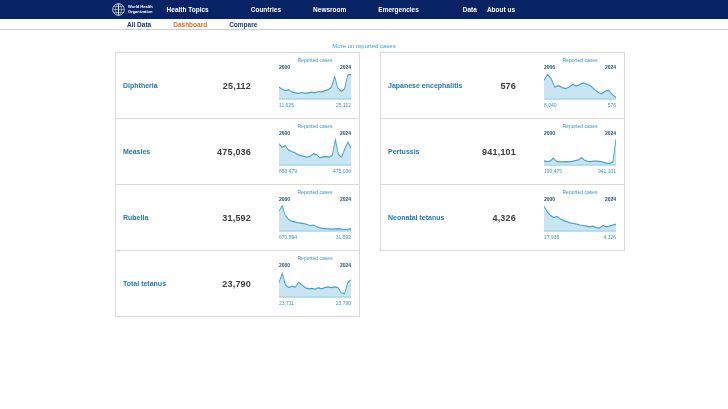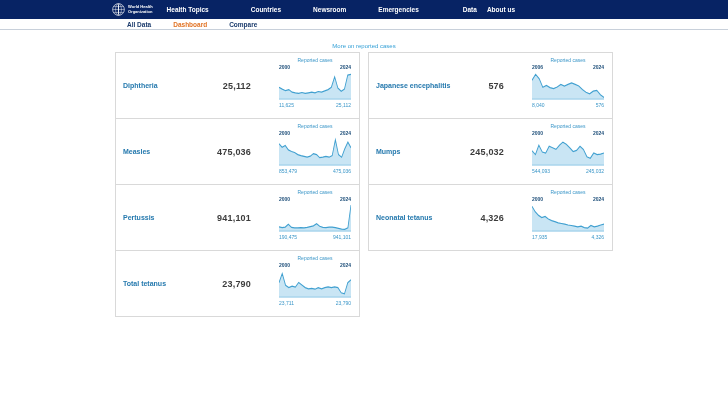--- a/index.html
+++ b/index.html
@@ -17,21 +17,21 @@
   
   .subnav { background: #ffffff; height: 11px; border-bottom: 1px solid #c8d0da; display: flex; align-items: center; padding-left: 127px; gap: 22px; }
   .subnav-item { font-size: 6.5px; font-weight: bold; color: #1a3a6b; cursor: pointer; }
   .subnav-item.active { color: #e17324; }
 
   
   .more-link-row { text-align: center; margin-top: 4px; height: 8px; }
   .more-link { font-size: 6px; color: #35a0d6; text-decoration: none; cursor: pointer; }
 
   
-  .grid { width: 498px; margin: 11px auto 0 auto; display: grid; grid-template-columns: 245px 245px; column-gap: 8px; }
+  .grid { width: 498px; margin: 11px auto 0 auto; display: grid; grid-template-columns: 245px 245px; column-gap: 20px; }
   .card { border: 1px solid #d9d9d9; height: 67px; margin-top: -1px; background: #ffffff;
     display: flex; align-items: center; position: relative; }
   .card-title { position: absolute; left: 7px; top: 50%; transform: translateY(-50%);
     font-size: 7px; font-weight: bold; color: #2579ae; max-width: 90px; line-height: 8px; }
   .card-value { position: absolute; left: 70px; width: 65px; text-align: right; top: 50%; transform: translateY(-50%);
     font-size: 9px; font-weight: bold; color: #3c3c3c; letter-spacing: 0.2px; }
   .chart { position: absolute; right: 8px; top: 4px; width: 72px; }
   .chart-title { text-align: center; font-size: 5px; color: #3a96c8; height: 7px; }
   .chart-years { display: flex; justify-content: space-between; font-size: 5px; font-weight: bold; color: #1d4e79; height: 7px; }
   .chart svg { display: block; width: 72px; height: 30px; }
@@ -130,60 +130,60 @@
           <polyline points="0.0,6.7 4.3,10.3 8.7,8.5 13.0,12.9 17.4,14.5 21.7,15.5 26.1,17.6 30.4,18.6 34.8,19.4 39.1,20.2 43.5,19.2 47.8,16.6 52.2,17.6 56.5,20.7 60.9,20.2 65.2,19.4 69.6,20.2 73.9,18.6 78.3,2.8 82.6,17.6 87.0,20.2 91.3,11.9 95.7,5.1 100.0,10.8" fill="none" stroke="#41a0d0" stroke-width="1.2"></polyline>
           <line x1="0" y1="28" x2="100" y2="28" stroke="#a8d4ec" stroke-width="1.6"></line>
         </svg>
         <div class="chart-values">
           <span>853,479</span>
           <span>475,036</span>
         </div>
       </div>
     </div>
     <div class="card">
-      <div class="card-title">Mumps</div>
-      <div class="card-value">245,032</div>
-      <div class="chart">
-        <div class="chart-title">Reported cases</div>
-        <div class="chart-years">
-          <span>2000</span>
-          <span>2024</span>
-        </div>
-        <svg viewBox="0 0 100 30" preserveAspectRatio="none">
-          <polygon points="0,28 0.0,13.7 4.8,17.6 9.5,8.2 14.3,15.0 19.0,16.0 23.8,9.3 28.6,10.8 33.3,12.4 38.1,8.2 42.9,5.1 47.6,7.2 52.4,10.8 57.1,14.5 61.9,13.4 66.7,9.3 71.4,12.4 76.2,19.7 81.0,21.2 85.7,16.0 90.5,17.6 95.2,17.1 100.0,16.0 100,28" fill="#c9e5f4"></polygon>
-          <polyline points="0.0,13.7 4.8,17.6 9.5,8.2 14.3,15.0 19.0,16.0 23.8,9.3 28.6,10.8 33.3,12.4 38.1,8.2 42.9,5.1 47.6,7.2 52.4,10.8 57.1,14.5 61.9,13.4 66.7,9.3 71.4,12.4 76.2,19.7 81.0,21.2 85.7,16.0 90.5,17.6 95.2,17.1 100.0,16.0" fill="none" stroke="#41a0d0" stroke-width="1.2"></polyline>
-          <line x1="0" y1="28" x2="100" y2="28" stroke="#a8d4ec" stroke-width="1.6"></line>
-        </svg>
-        <div class="chart-values">
-          <span>544,093</span>
-          <span>245,032</span>
-        </div>
-      </div>
-    </div>
-    <div class="card">
       <div class="card-title">Pertussis</div>
       <div class="card-value">941,101</div>
       <div class="chart">
         <div class="chart-title">Reported cases</div>
         <div class="chart-years">
           <span>2000</span>
           <span>2024</span>
         </div>
         <svg viewBox="0 0 100 30" preserveAspectRatio="none">
           <polygon points="0,28 0.0,23.8 4.3,24.6 8.7,24.1 13.0,21.2 17.4,24.4 21.7,24.9 26.1,24.9 30.4,24.6 34.8,24.9 39.1,24.4 43.5,23.6 47.8,22.8 52.2,20.7 56.5,23.3 60.9,24.4 65.2,24.6 69.6,24.1 73.9,24.1 78.3,24.6 82.6,25.4 87.0,26.2 91.3,26.4 95.7,24.9 100.0,2.0 100,28" fill="#c9e5f4"></polygon>
           <polyline points="0.0,23.8 4.3,24.6 8.7,24.1 13.0,21.2 17.4,24.4 21.7,24.9 26.1,24.9 30.4,24.6 34.8,24.9 39.1,24.4 43.5,23.6 47.8,22.8 52.2,20.7 56.5,23.3 60.9,24.4 65.2,24.6 69.6,24.1 73.9,24.1 78.3,24.6 82.6,25.4 87.0,26.2 91.3,26.4 95.7,24.9 100.0,2.0" fill="none" stroke="#41a0d0" stroke-width="1.2"></polyline>
           <line x1="0" y1="28" x2="100" y2="28" stroke="#a8d4ec" stroke-width="1.6"></line>
         </svg>
         <div class="chart-values">
           <span>190,475</span>
           <span>941,101</span>
         </div>
       </div>
     </div>
     <div class="card">
+      <div class="card-title">Rubella</div>
+      <div class="card-value">31,592</div>
+      <div class="chart">
+        <div class="chart-title">Reported cases</div>
+        <div class="chart-years">
+          <span>2000</span>
+          <span>2024</span>
+        </div>
+        <svg viewBox="0 0 100 30" preserveAspectRatio="none">
+          <polygon points="0,28 0.0,8.5 4.3,2.8 8.7,12.4 13.0,16.3 17.4,18.1 21.7,18.9 26.1,19.7 30.4,20.2 34.8,20.7 39.1,21.5 43.5,22.5 47.8,22.0 52.2,23.8 56.5,24.9 60.9,25.4 65.2,25.7 69.6,25.9 73.9,26.2 78.3,25.9 82.6,25.7 87.0,26.2 91.3,26.4 95.7,26.2 100.0,25.9 100,28" fill="#c9e5f4"></polygon>
+          <polyline points="0.0,8.5 4.3,2.8 8.7,12.4 13.0,16.3 17.4,18.1 21.7,18.9 26.1,19.7 30.4,20.2 34.8,20.7 39.1,21.5 43.5,22.5 47.8,22.0 52.2,23.8 56.5,24.9 60.9,25.4 65.2,25.7 69.6,25.9 73.9,26.2 78.3,25.9 82.6,25.7 87.0,26.2 91.3,26.4 95.7,26.2 100.0,25.9" fill="none" stroke="#41a0d0" stroke-width="1.2"></polyline>
+          <line x1="0" y1="28" x2="100" y2="28" stroke="#a8d4ec" stroke-width="1.6"></line>
+        </svg>
+        <div class="chart-values">
+          <span>670,894</span>
+          <span>31,592</span>
+        </div>
+      </div>
+    </div>
+    <div class="card">
       <div class="card-title">Neonatal tetanus</div>
       <div class="card-value">4,326</div>
       <div class="chart">
         <div class="chart-title">Reported cases</div>
         <div class="chart-years">
           <span>2000</span>
           <span>2024</span>
         </div>
         <svg viewBox="0 0 100 30" preserveAspectRatio="none">
           <polygon points="0,28 0.0,3.3 4.5,8.8 9.1,12.4 13.6,14.5 18.2,13.4 22.7,16.0 27.3,17.6 31.8,18.6 36.4,19.9 40.9,20.5 45.5,21.2 50.0,22.0 54.5,22.5 59.1,23.1 63.6,23.8 68.2,23.1 72.7,24.6 77.3,25.1 81.8,22.5 86.4,23.8 90.9,23.1 95.5,22.0 100.0,21.2 100,28" fill="#c9e5f4"></polygon>

